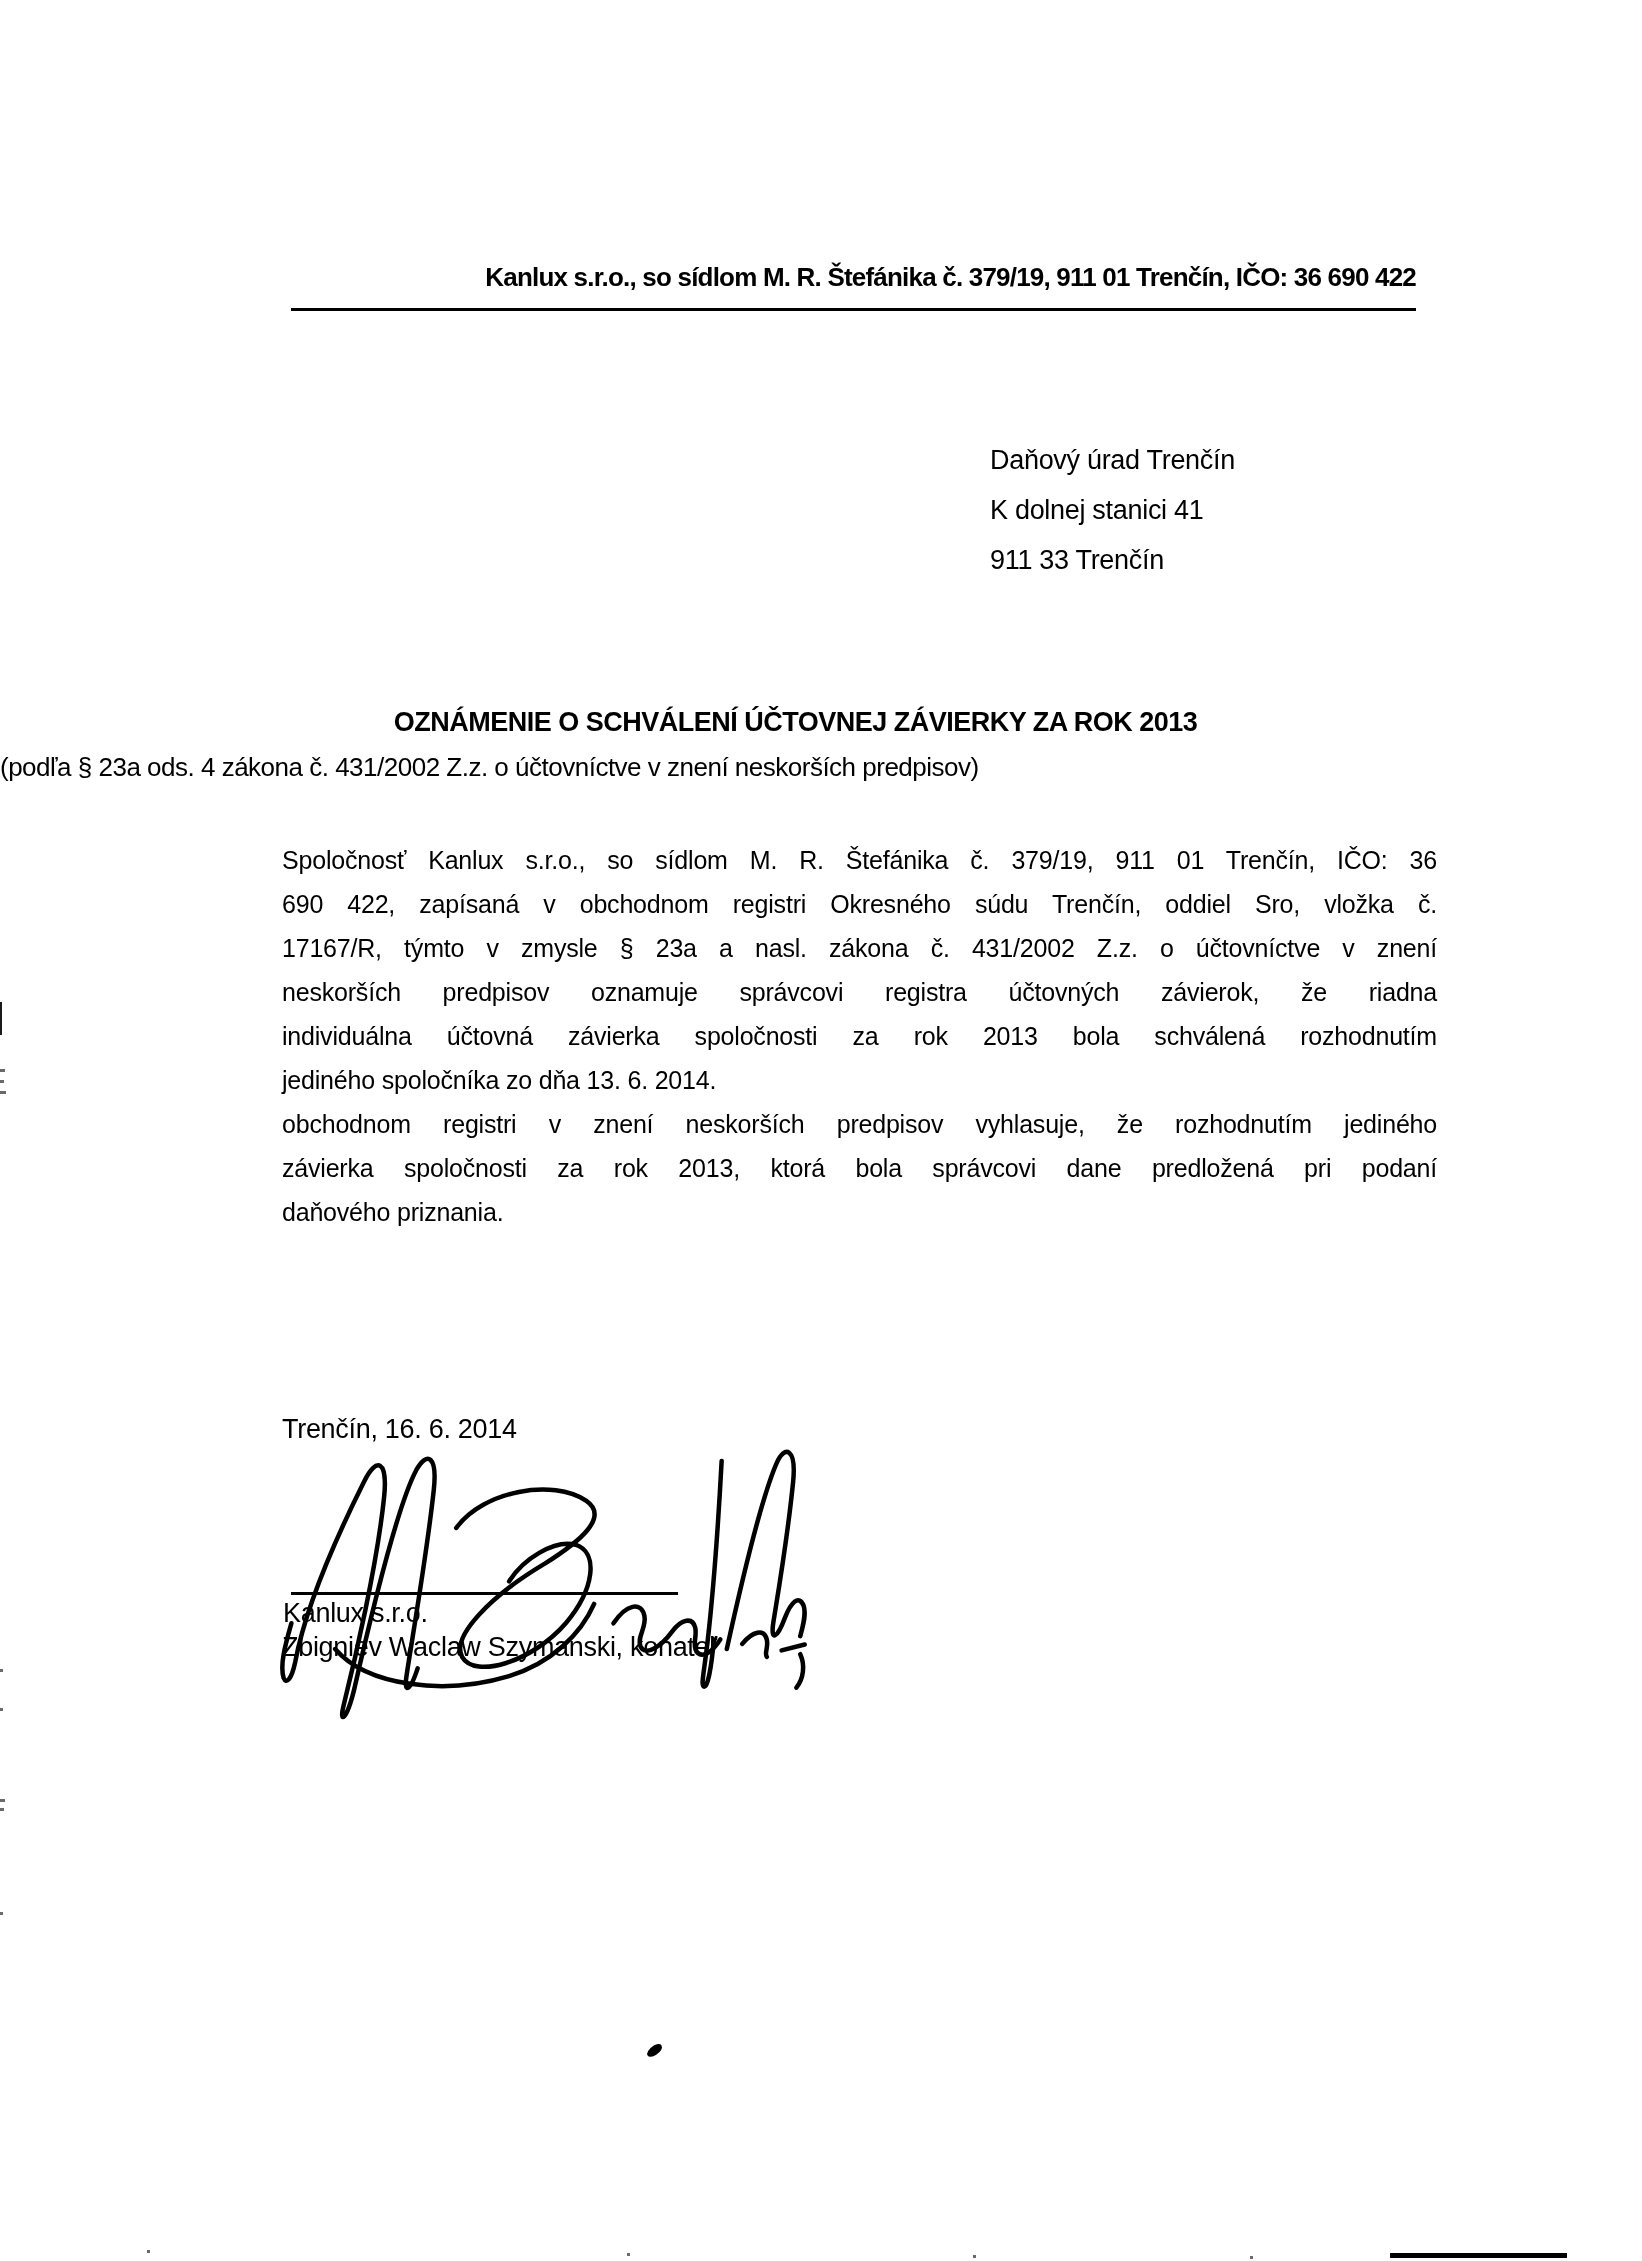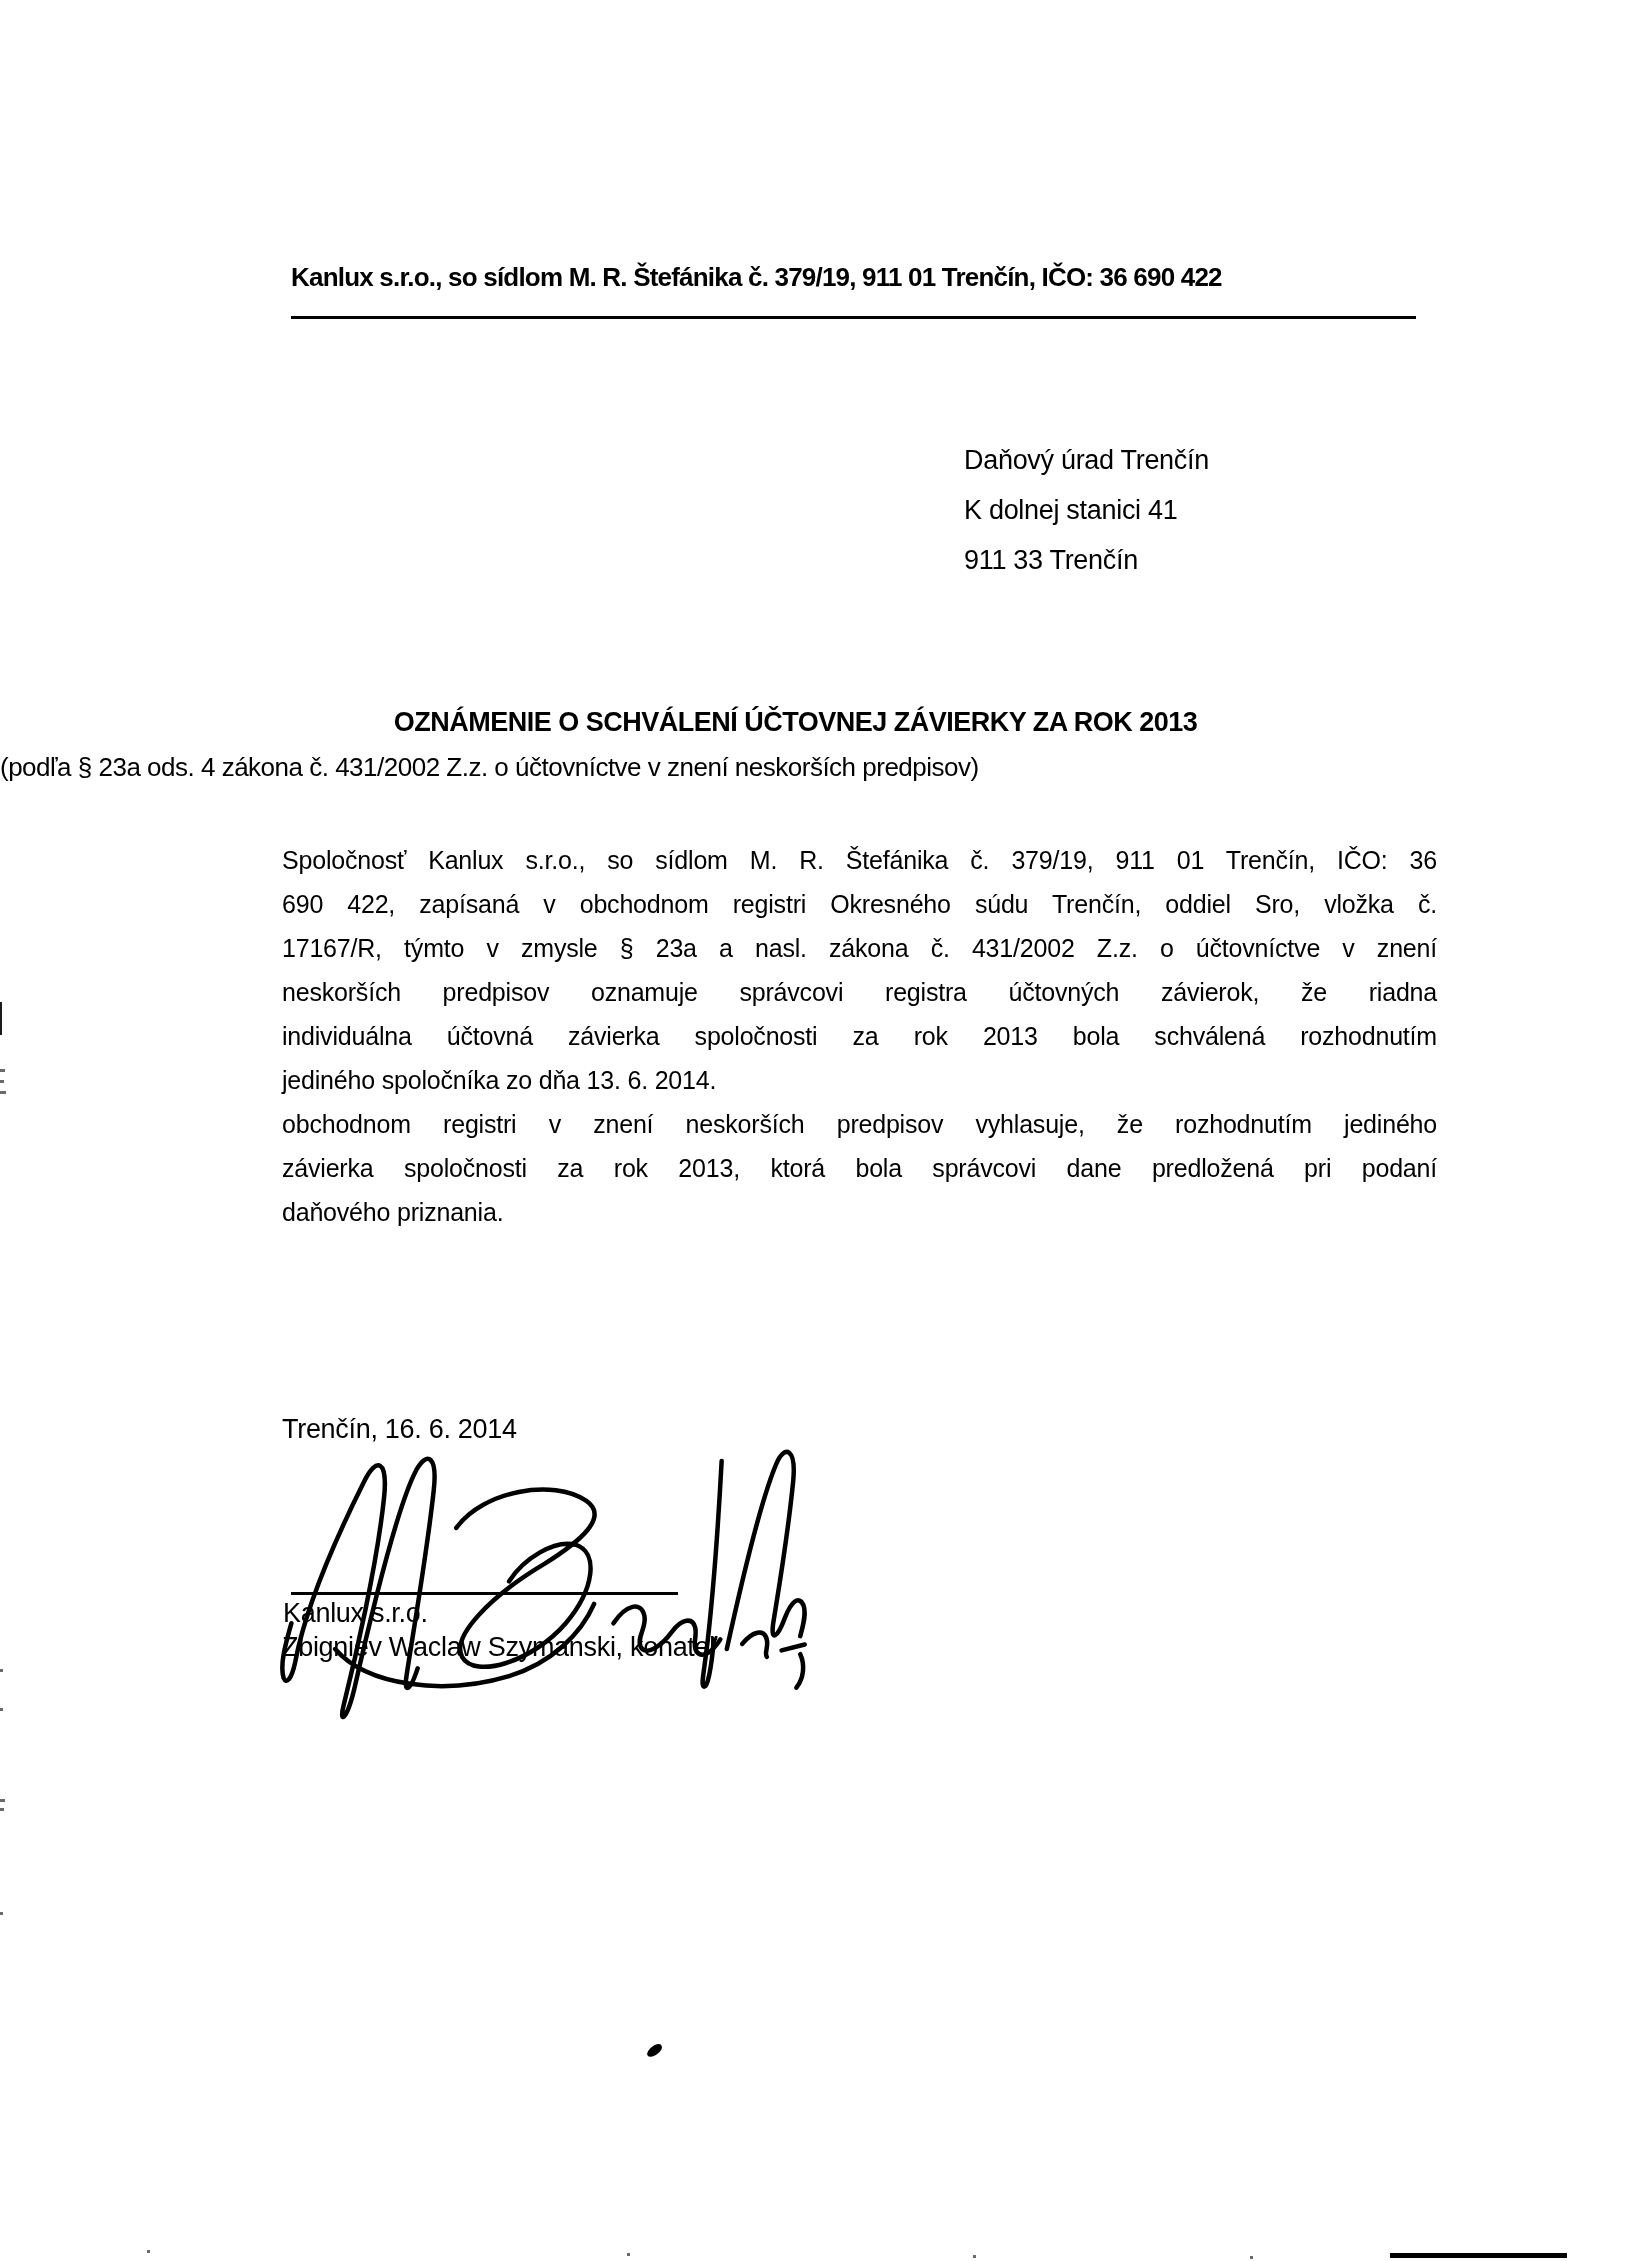--- a/index.html
+++ b/index.html
@@ -9,30 +9,30 @@
     height:2261px;
     background:#ffffff;
     font-family:"Liberation Sans", sans-serif;
     color:#000;
     overflow:hidden;
   }
   
   .header{
     position:absolute;
     left:291px; top:258px; width:1125px;
-    text-align:left;
+    text-align:right;
     font-size:26px; font-weight:bold; letter-spacing:-0.8px;
     line-height:39px; white-space:nowrap;
     border-bottom:3.2px solid #000;
-    padding-bottom:19px;
+    padding-bottom:11px;
   }
   
   .recipient{
     position:absolute;
-    left:964px; top:435px;
+    left:990px; top:435px;
     font-size:27px; line-height:50px; letter-spacing:-0.3px;
   }
   .title{
     position:absolute;
     left:0; top:700px; width:1591px;
     text-align:center;
     font-size:27px; font-weight:bold; letter-spacing:-0.5px;
     line-height:44px; white-space:nowrap;
   }
   .subtitle{

